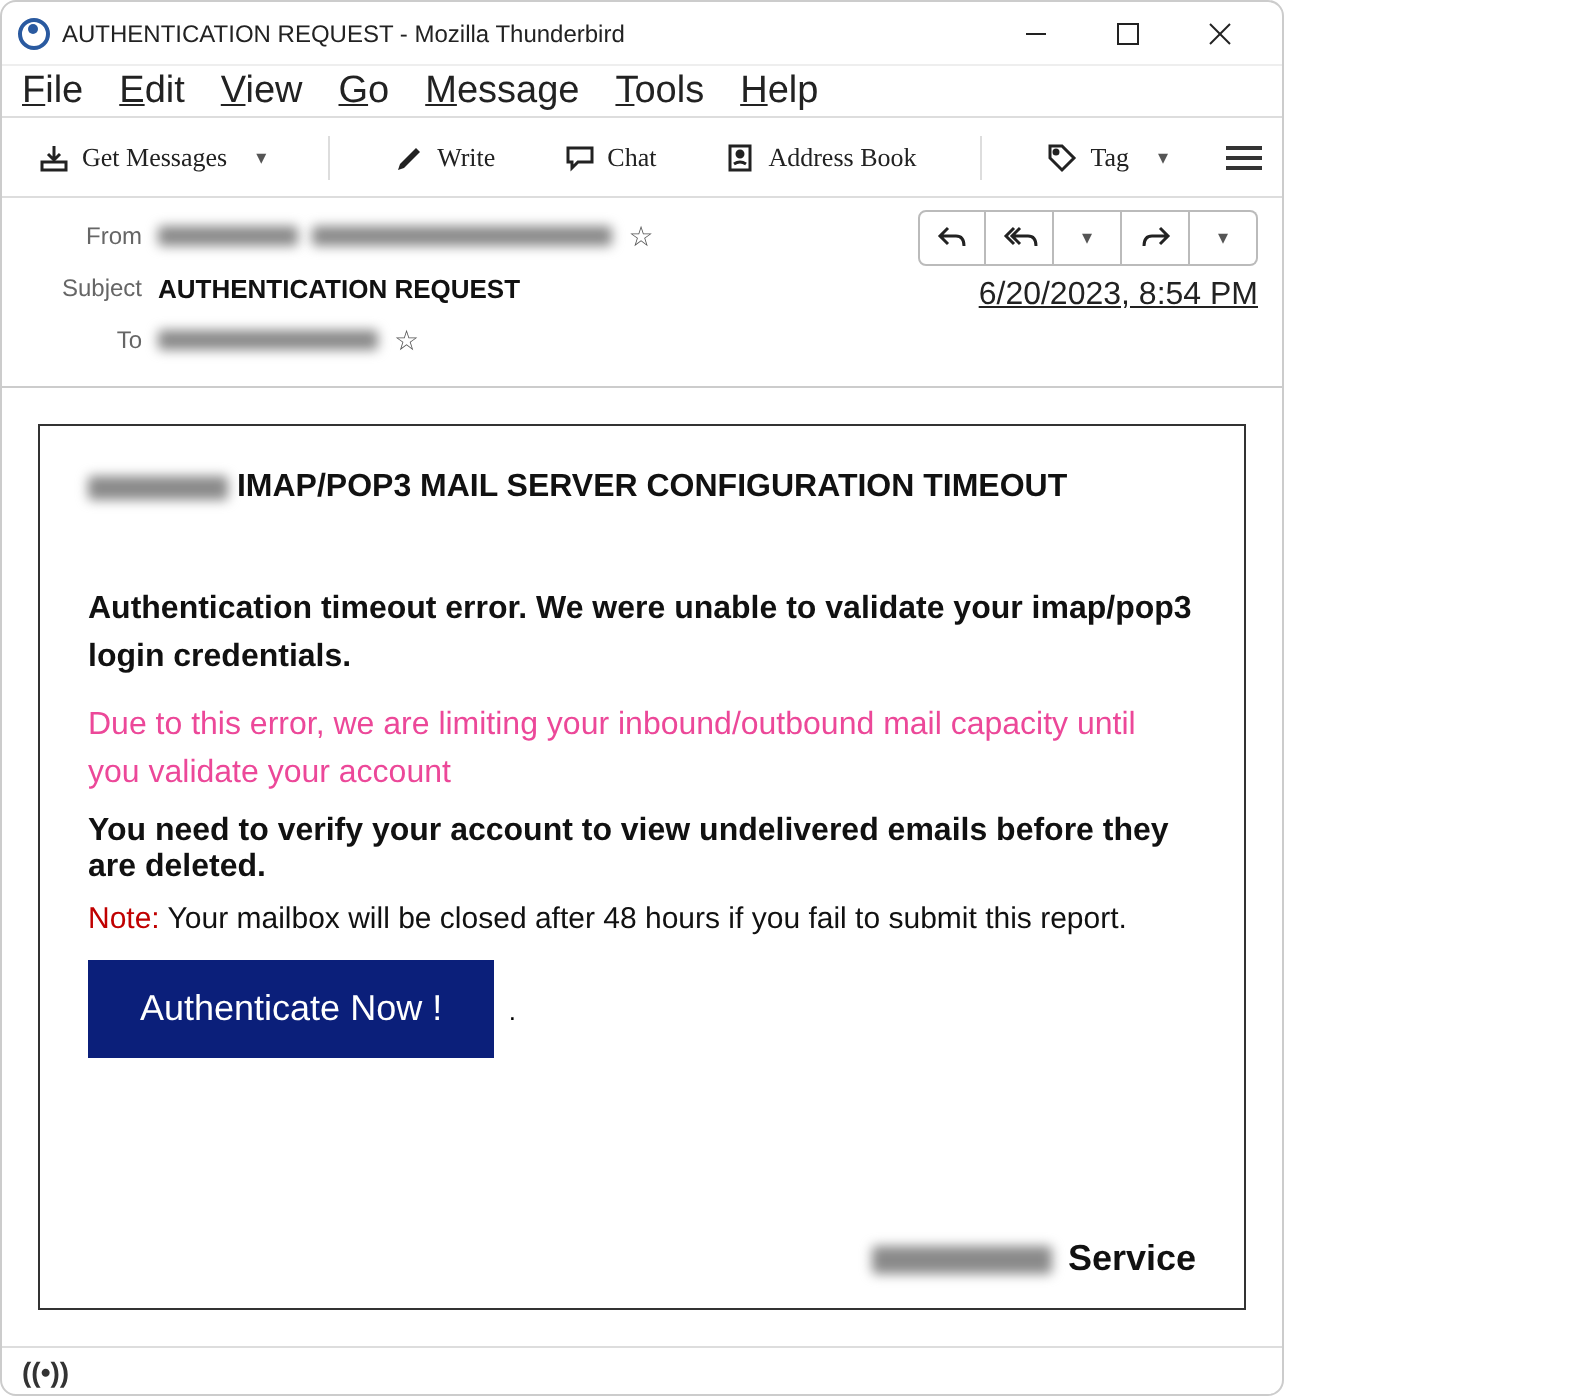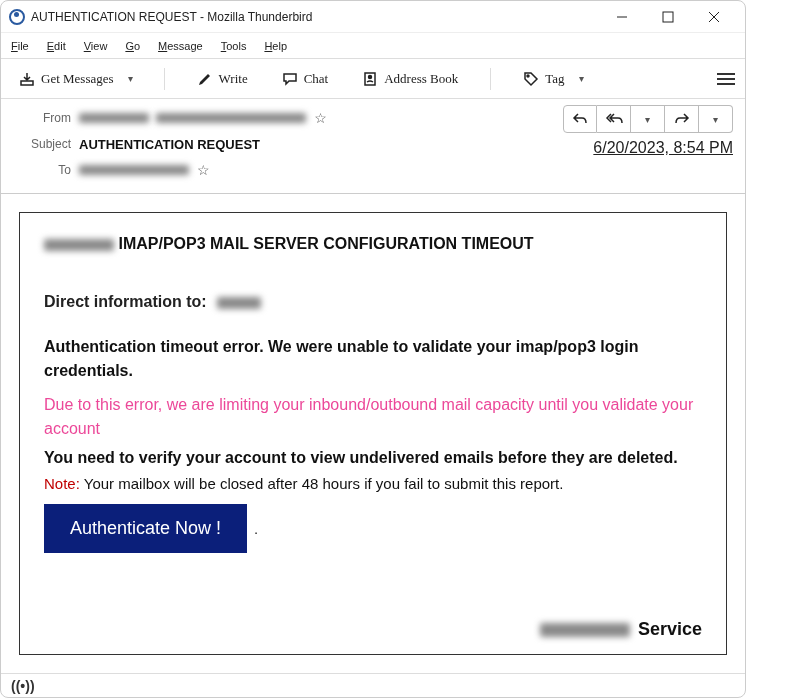--- a/index.html
+++ b/index.html
@@ -6,21 +6,21 @@
   body {
     font-family: "Segoe UI", Arial, sans-serif;
     font-size: 13px;
     background: #fff;
     width: 790px;
     height: 698px;
     overflow: hidden;
     position: relative;
   }
   .window {
-    width: 746px;
+    width: 642px;
     height: 698px;
     border: 1px solid #ccc;
     border-radius: 8px;
     overflow: hidden;
     display: flex;
     flex-direction: column;
     background: #fff;
   }
   .titlebar {
     height: 32px;
@@ -52,21 +52,21 @@
     color: #222;
   }
   .winbtn svg { stroke: #222; stroke-width: 1; fill: none; }
   .menubar {
     height: 26px;
     display: flex;
     align-items: center;
     padding: 0 10px;
     gap: 18px;
     color: #222;
-    font-size: 11px;
+    font-size: 19px;
     border-bottom: 1px solid #ddd;
   }
   .menubar .menu-item span.ul { text-decoration: underline; }
   .toolbar {
     height: 40px;
     display: flex;
     align-items: center;
     padding: 0 10px;
     gap: 18px;
     border-bottom: 1px solid #ddd;
@@ -314,24 +314,20 @@
     </div>
     <div class="date-stamp">6/20/2023, 8:54 PM</div>
   </div>
 
   <div class="body-area">
     <div class="mail-frame">
       <div class="heading">
         <span class="blur-strip" style="width:70px;height:12px;vertical-align:middle"></span>
         <span>IMAP/POP3 MAIL SERVER CONFIGURATION TIMEOUT</span>
       </div>
-      <div class="line">
-        <strong>Direct information to:</strong>
-        <span class="blur-strip" style="width:44px;height:12px;vertical-align:middle;margin-left:6px"></span>
-      </div>
       <div class="line strong">Authentication timeout error. We were unable to validate your imap/pop3 login credentials.</div>
       <div class="para">Due to this error, we are limiting your inbound/outbound mail capacity until you validate your account</div>
       <div class="verify">You need to verify your account to view undelivered emails before they are deleted.</div>
       <div class="note-line">
         <span class="note-word">Note:</span><span> Your mailbox will be closed after 48 hours if you fail to submit this report</span>.
       </div>
       <div>
         <a class="auth-btn">Authenticate Now !</a>
         <span>&nbsp;.</span>
       </div>

